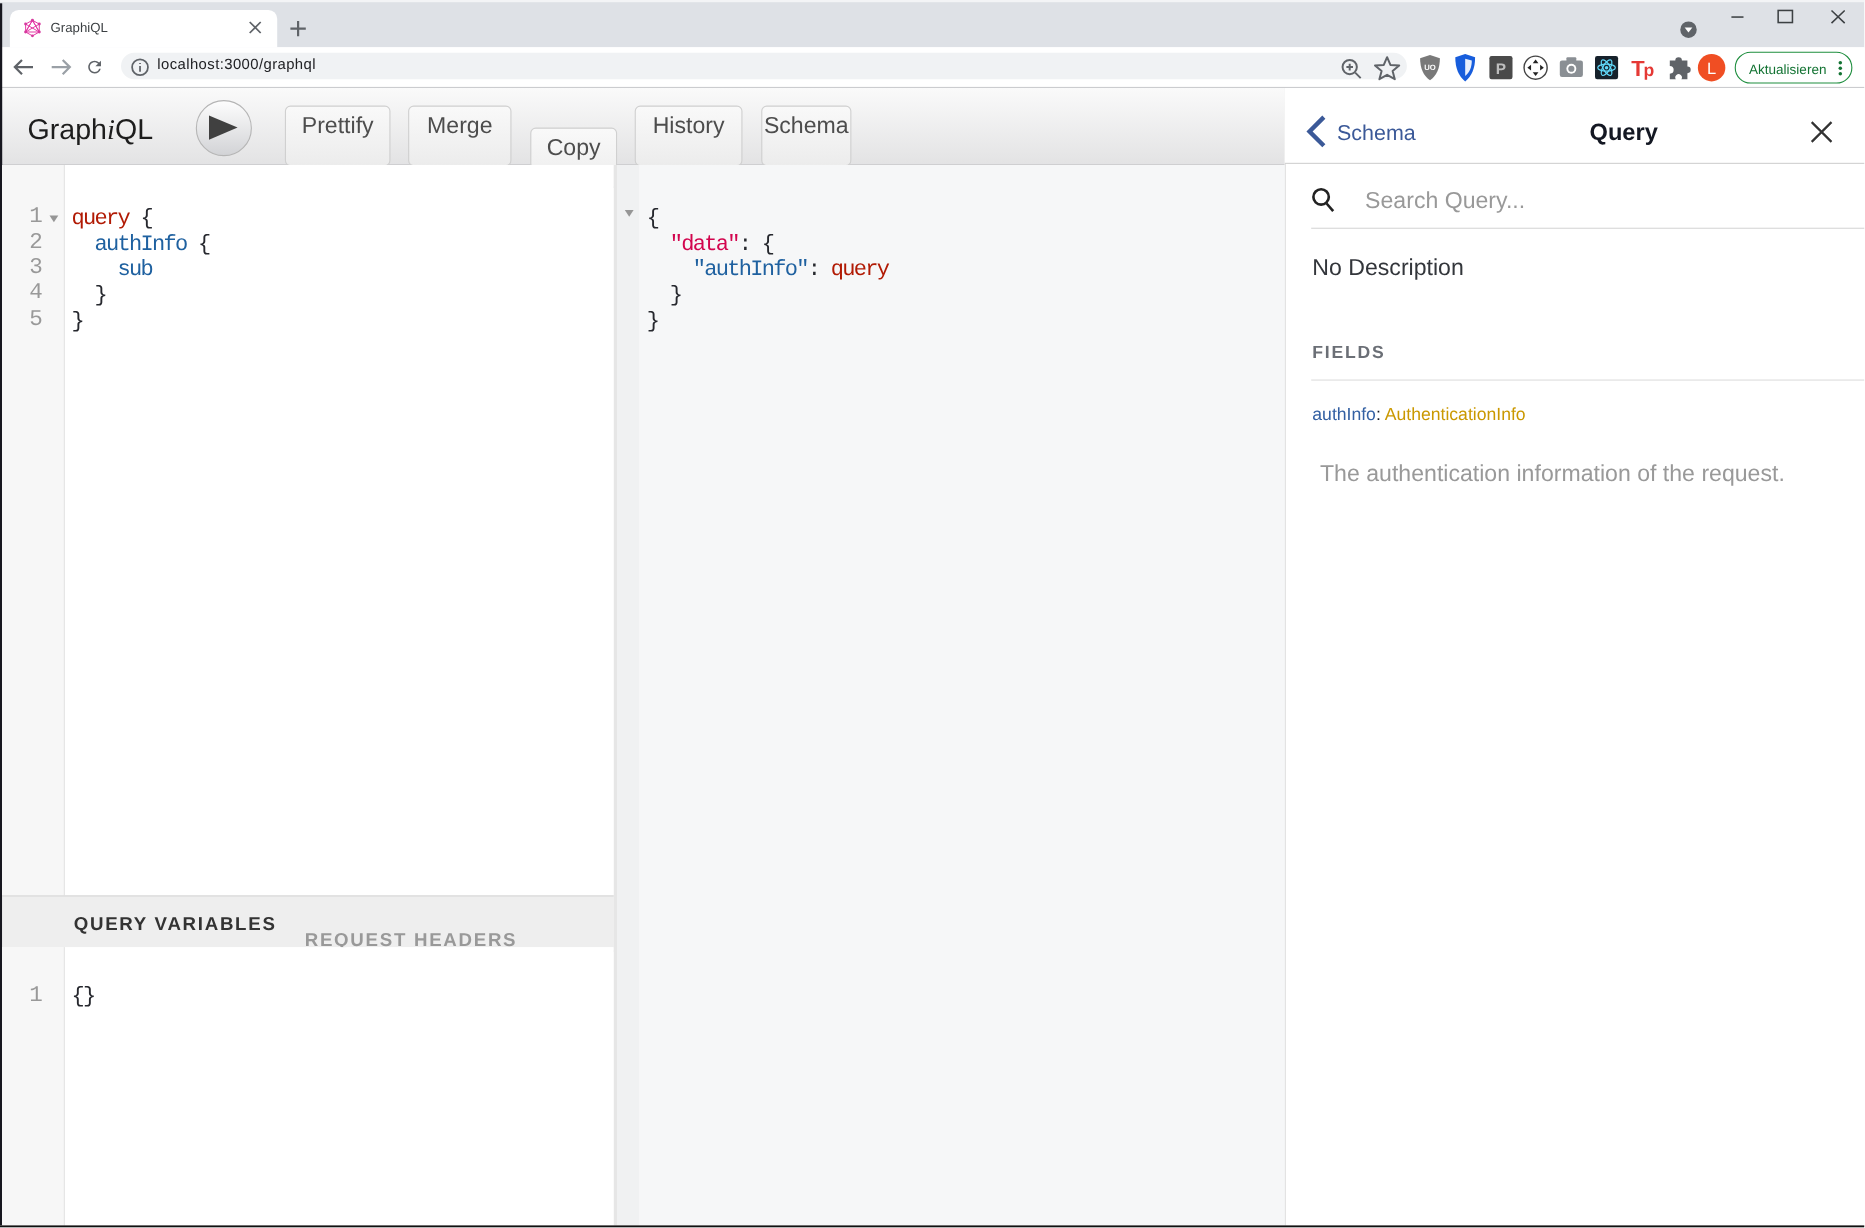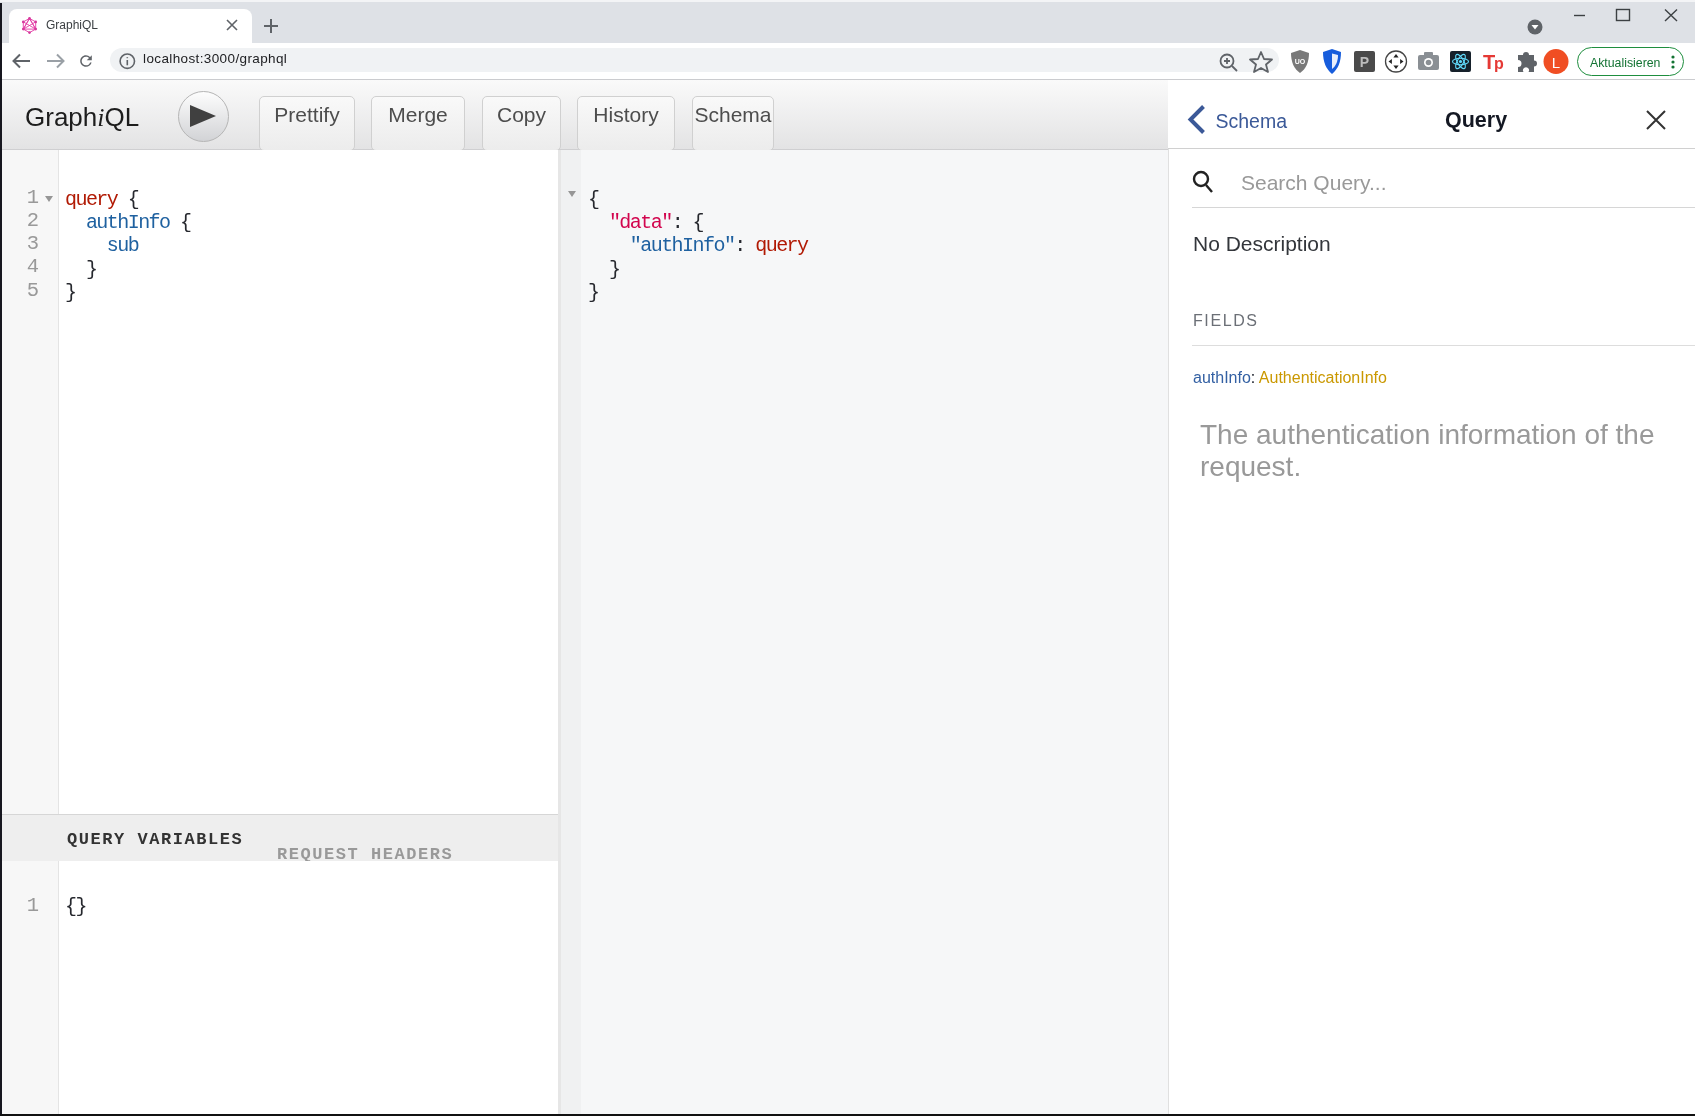--- a/index.html
+++ b/index.html
@@ -32,21 +32,21 @@
     border-bottom:11.8px solid transparent;}
   .tbtn{top:96px;height:55px;border-radius:5px;box-sizing:border-box;
         background:linear-gradient(#f9f9f9,#ececec);border:1px solid #d0d0d0;
         color:#4d4d4d;font-size:21px;text-align:center;line-height:35px;}
   
   #leftdark{left:0;top:3px;width:1.5px;height:1111px;background:#17171f;}
   #botdark{left:0;top:1114px;width:1695px;height:2px;background:#111;}
   #qeditor{left:2px;top:150px;width:556px;height:664px;background:#fff;}
   #qgutter{left:2px;top:150px;width:57px;height:664px;background:#f7f7f7;border-right:1px solid #e4e4e4;box-sizing:border-box;}
   #vtitle{left:2px;top:814px;width:556px;height:51px;background:#eee;
-          border-top:1px solid #d6d6d6;border-bottom:1px solid #d6d6d6;box-sizing:border-box;font-family:Liberation Mono, monospace;}
+          border-top:1px solid #d6d6d6;border-bottom:1px solid #d6d6d6;box-sizing:border-box;}
   #vtitle .on{position:absolute;left:65px;top:15px;font-size:17px;font-weight:bold;
               letter-spacing:1.55px;color:#333;}
   #vtitle .off{position:absolute;left:275px;top:15px;font-size:17px;font-weight:bold;
               letter-spacing:1.55px;color:#999;margin-top:15px;}
   #veditor{left:2px;top:861px;width:556px;height:253px;background:#fff;}
   #vgutter{left:2px;top:861px;width:57px;height:253px;background:#f7f7f7;border-right:1px solid #e4e4e4;box-sizing:border-box;}
   #rpane{left:561px;top:150px;width:607px;height:964px;background:#f6f7f8;}
   #rgutter{left:561px;top:150px;width:20px;height:964px;background:#f0f1f2;}
   .code{font-family:"Liberation Mono",monospace;font-size:20px;letter-spacing:-1.55px;
         line-height:23.2px;white-space:pre;}
@@ -58,26 +58,26 @@
   
   #docpanel{left:1168px;top:80px;width:527px;height:1034px;background:#fff;
             border-left:1px solid #e0e0e0;box-sizing:border-box;}
   #dochead{left:1168px;top:80px;width:527px;height:69px;background:#fff;
            border-bottom:1px solid #d0d0d0;box-sizing:border-box;}
   #schema{left:1215.5px;top:110px;font-size:19.5px;color:#3b5998;}
   #doctitle{left:1445px;top:108px;font-size:21.5px;font-weight:bold;color:#141823;}
   #searchph{left:1224px;top:171px;font-size:21px;color:#999;margin-left:17px;}
   #searchrule{left:1192px;top:207px;width:503px;height:1px;background:#d6d6d6;}
   #nodesc{left:1193px;top:232px;font-size:21px;color:#33363b;}
-  #fields{left:1193px;top:312px;font-size:16px;font-weight:normal;letter-spacing:1.6px;color:#6b6f76;}
+  #fields{left:1193px;top:312px;font-size:16px;font-weight:bold;letter-spacing:1.6px;color:#6b6f76;}
   #fieldsrule{left:1192px;top:345px;width:503px;height:1px;background:#ddd;}
   #authrow{left:1193px;top:369px;font-size:16px;}
   #authrow .fn{color:#3360a3;}
   #authrow .tn{color:#CA9800;}
-  #descrow{left:1200px;top:419px;font-size:28px;color:#999;}
+  #descrow{left:1200px;top:419px;font-size:21px;color:#999;}
 </style>
 </head>
 <body>
 
   <div class="abs" id="tabstrip"></div>
   <div class="abs" id="tab"></div>
   <div class="abs" id="favicon"></div>
   <div class="abs" id="tabtitle">GraphiQL</div>
 
   <div class="abs" id="toolbar"></div>
@@ -85,21 +85,21 @@
   <div class="abs" id="urltext">localhost:3000/graphql</div>
   <div class="abs" id="aktual">
     <span>Aktualisieren</span>
   </div>
 
   <div class="abs" id="gqlbar"></div>
   <div class="abs" id="gqltitle">Graph<i>i</i>QL</div>
   <div class="abs" id="playbtn"></div>
   <div class="abs tbtn" style="left:259px;width:96px;">Prettify</div>
   <div class="abs tbtn" style="left:371px;width:94px;">Merge</div>
-  <div class="abs tbtn" style="left:482px;width:79px;">Copy</div>
+  <div class="abs tbtn" style="left:482px;width:79px;margin-top:20px;">Copy</div>
   <div class="abs tbtn" style="left:577px;width:98px;">History</div>
   <div class="abs tbtn" style="left:692px;width:82px;">Schema</div>
 
   <div class="abs" id="leftdark"></div>
   <div class="abs" id="qeditor"></div>
   <div class="abs" id="qgutter"></div>
   <div class="abs lnum" style="left:2px;top:185.8px;width:37px;">1<br>2<br>3<br>4<br>5</div>
   <div class="abs fold" style="left:44.5px;top:196px;"></div>
   <div class="abs code" style="left:65px;top:188px;color:#26282e;"><span class="kw">query</span> {
   <span class="prop">authInfo</span> {

